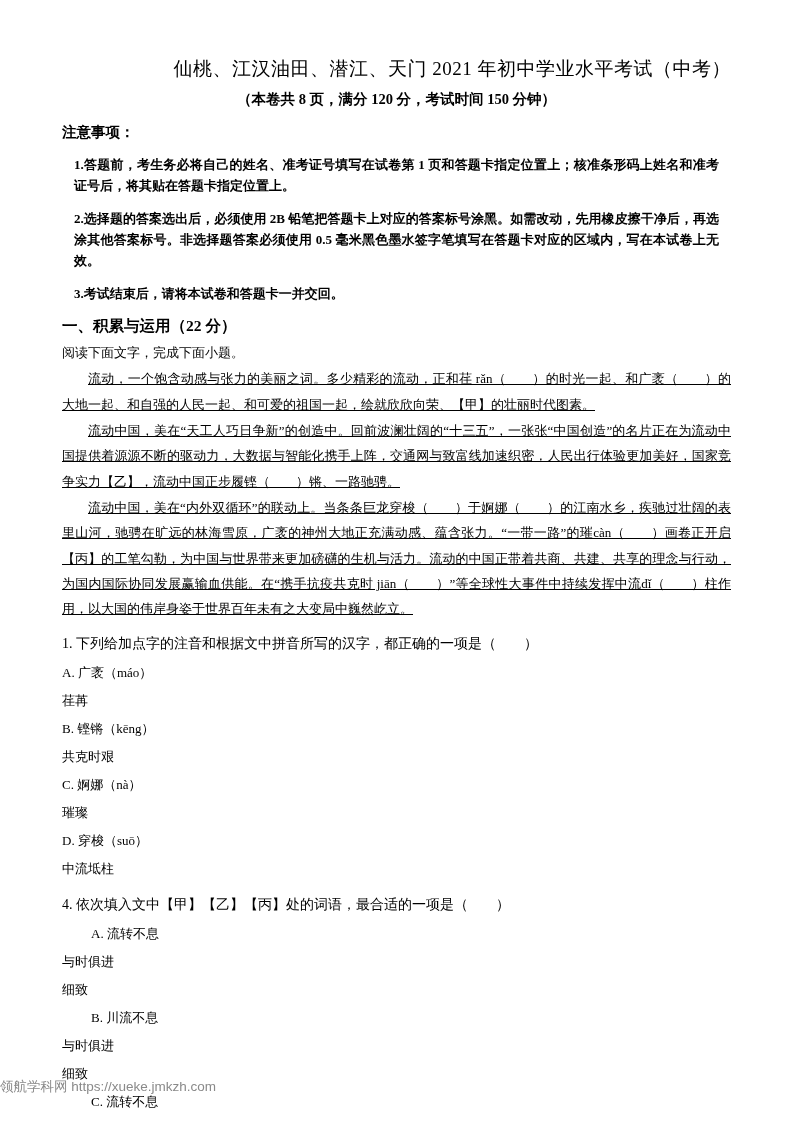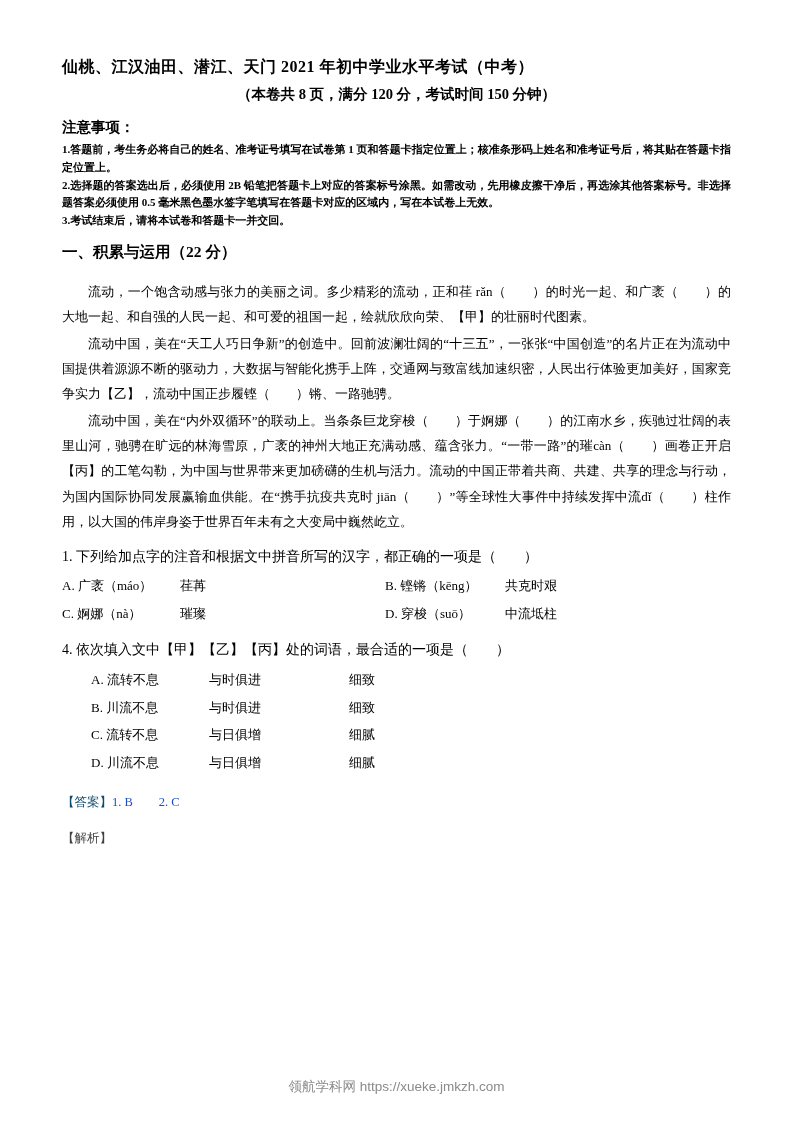--- a/index.html
+++ b/index.html
@@ -16,23 +16,23 @@
     overflow: hidden;
   }
   .page {
     width: 793px;
     height: 1122px;
     box-sizing: border-box;
     padding: 55px 62px 0 62px;
     position: relative;
   }
   .title-main {
-    text-align: left;
-    font-size: 16px;
-    font-weight: bold;
+    text-align: right;
+    font-size: 19px;
+    font-weight: normal;
     letter-spacing: 0.5px;
     line-height: 1.5;
     margin: 0 0 2px 0;
   }
   .title-sub {
     text-align: center;
     font-size: 19.5px;
     font-weight: bold;
     margin: 4px 0 10px 0;
   }
@@ -41,56 +41,58 @@
     font-size: 14.5px;
     font-weight: bold;
     margin: 6px 0 14px 0;
   }
   .notice-head {
     font-size: 14.5px;
     font-weight: bold;
     margin: 0 0 4px 0;
   }
   .notice-p {
-    font-size: 11px;
+    font-size: 13px;
     font-weight: bold;
     line-height: 1.62;
-    margin: 0;
+    margin: 12px;
     text-align: justify;
   }
   .section-head {
     font-size: 15.5px;
     font-weight: bold;
-    margin: 12px 0 16px 0;
+    margin: 12px 0 6px 0;
   }
   .lead {
     font-size: 13px;
     margin: 0 0 4px 0;
     line-height: 1.5;
   }
   .para {
     font-size: 13px;
     line-height: 1.95;
     margin: 0 0 1px 0;
     text-indent: 2em;
     text-align: justify;
     text-justify: inter-ideograph;
+    text-decoration: underline;
   }
   .q {
     font-size: 14px;
     line-height: 1.9;
     margin: 9px 0 2px 0;
   }
   .opts {
     font-size: 13px;
     line-height: 2.15;
   }
   .opt-row {
     display: flex;
     width: 100%;
+    flex-direction: column;
   }
   .opt-cell {
     white-space: nowrap;
   }
   .c1 { width: 118px; }
   .c2 { width: 205px; }
   .c3 { width: 120px; }
   .c4 { width: auto; }
   .opt-row2 .c1 { width: 118px; margin-left: 29px; }
   .opt-row2 .c2 { width: 140px; }
@@ -107,40 +109,41 @@
   .analysis {
     font-size: 12.5px;
     color: #404040;
     margin: 16px 0 0 0;
   }
   .footer {
     position: absolute;
     left: 0;
     bottom: 26px;
     width: 793px;
-    text-align: center;
+    text-align: left;
     font-size: 13.5px;
     color: #8a8a8a;
     font-family: "Liberation Sans", sans-serif;
   }
 </style>
 </head>
 <body>
 
 <div class="page">
 
   <div class="title-main">仙桃、江汉油田、潜江、天门 2021 年初中学业水平考试（中考）</div>
   <div class="title-note">（本卷共 8 页，满分 120 分，考试时间 150 分钟）</div>
 
   <div class="notice-head">注意事项：</div>
   <div class="notice-p">1.答题前，考生务必将自己的姓名、准考证号填写在试卷第 1 页和答题卡指定位置上；核准条形码上姓名和准考证号后，将其贴在答题卡指定位置上。</div>
   <div class="notice-p">2.选择题的答案选出后，必须使用 2B 铅笔把答题卡上对应的答案标号涂黑。如需改动，先用橡皮擦干净后，再选涂其他答案标号。非选择题答案必须使用 0.5 毫米黑色墨水签字笔填写在答题卡对应的区域内，写在本试卷上无效。</div>
   <div class="notice-p">3.考试结束后，请将本试卷和答题卡一并交回。</div>
 
   <div class="section-head">一、积累与运用（22 分）</div>
+  <div class="lead">阅读下面文字，完成下面小题。</div>
 
   <div class="para">流动，一个饱含动感与张力的美丽之词。多少精彩的流动，正和荏 rǎn（　　）的时光一起、和广袤（　　）的大地一起、和自强的人民一起、和可爱的祖国一起，绘就欣欣向荣、【甲】的壮丽时代图素。</div>
   <div class="para">流动中国，美在“天工人巧日争新”的创造中。回前波澜壮阔的“十三五”，一张张“中国创造”的名片正在为流动中国提供着源源不断的驱动力，大数据与智能化携手上阵，交通网与致富线加速织密，人民出行体验更加美好，国家竞争实力【乙】，流动中国正步履铿（　　）锵、一路驰骋。</div>
   <div class="para">流动中国，美在“内外双循环”的联动上。当条条巨龙穿梭（　　）于婀娜（　　）的江南水乡，疾驰过壮阔的表里山河，驰骋在旷远的林海雪原，广袤的神州大地正充满动感、蕴含张力。“一带一路”的璀càn（　　）画卷正开启【丙】的工笔勾勒，为中国与世界带来更加磅礴的生机与活力。流动的中国正带着共商、共建、共享的理念与行动，为国内国际协同发展赢输血供能。在“携手抗疫共克时 jiān（　　）”等全球性大事件中持续发挥中流dǐ（　　）柱作用，以大国的伟岸身姿于世界百年未有之大变局中巍然屹立。</div>
 
   <div class="q">1. 下列给加点字的注音和根据文中拼音所写的汉字，都正确的一项是（　　）</div>
   <div class="opts">
     <div class="opt-row">
       <span class="opt-cell c1">A. 广袤（máo）</span>
       <span class="opt-cell c2">荏苒</span>

